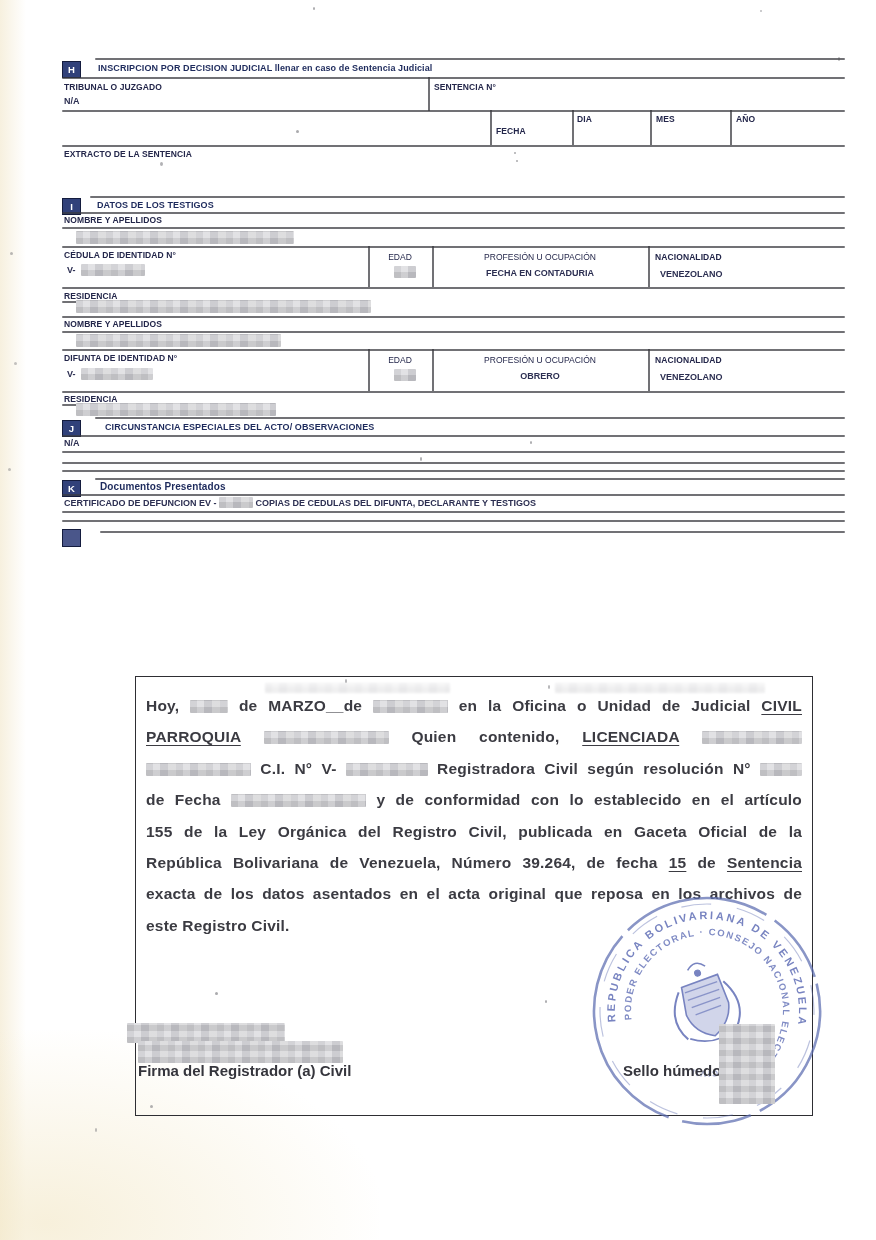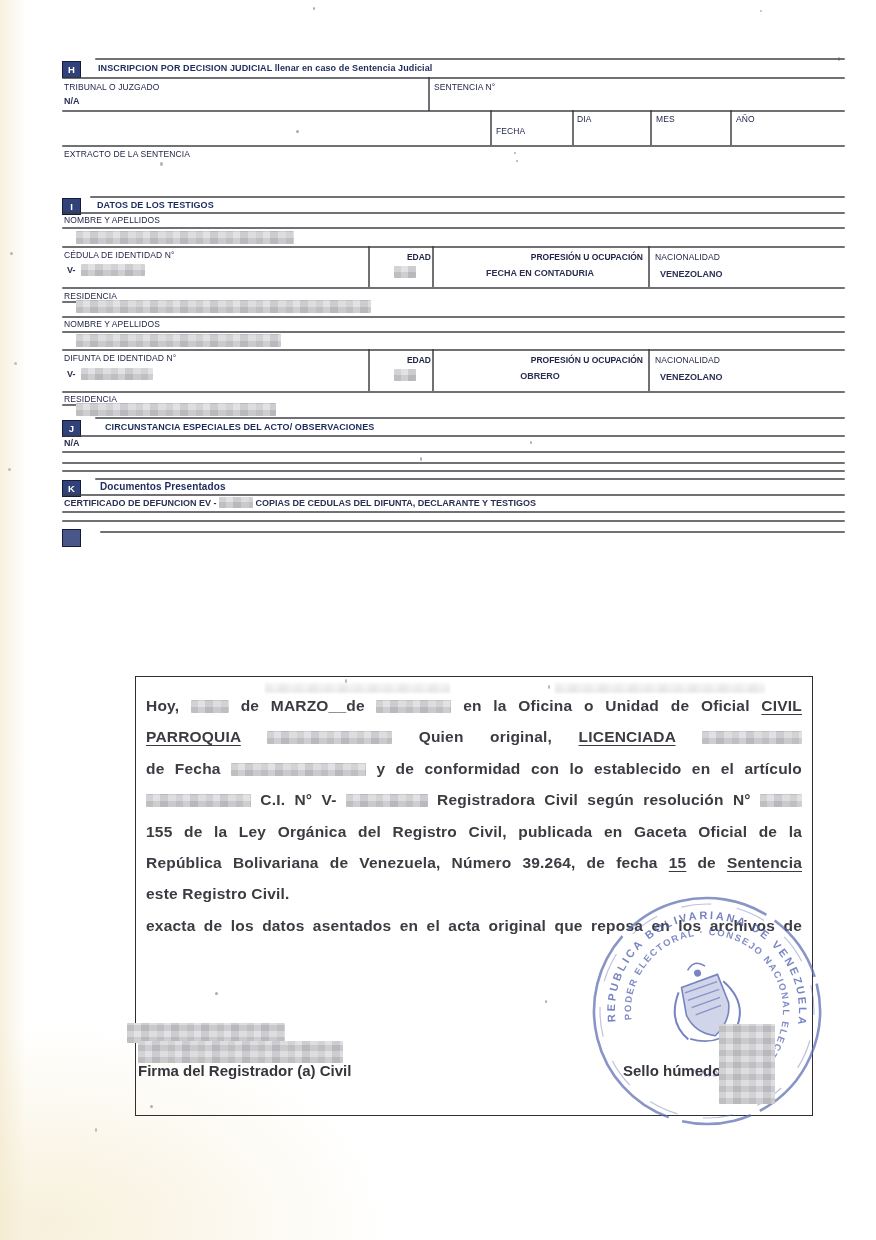--- a/index.html
+++ b/index.html
@@ -8,22 +8,22 @@
     font-family:"Liberation Sans",sans-serif;color:#23264a;overflow:hidden;
   }
   
   body::before{content:"";position:absolute;left:0;top:0;width:26px;height:1240px;z-index:0;
     background:linear-gradient(90deg,rgba(240,228,196,.55),rgba(240,228,196,0));pointer-events:none}
   body::after{content:"";position:absolute;left:0;top:1030px;width:380px;height:210px;z-index:0;
     background:radial-gradient(ellipse at 12% 92%,rgba(243,232,200,.65),rgba(243,232,200,0) 72%);pointer-events:none}
 
   .hline{position:absolute;height:1.6px;background:#3a3a40;opacity:.72;border-radius:1px}
   .vline{position:absolute;width:1.5px;background:#3a3a40;opacity:.72}
-  .lbl{position:absolute;font-size:8.5px;font-weight:400;letter-spacing:.1px;color:#23264a;white-space:nowrap}
-  .lblc{position:absolute;font-size:8.5px;font-weight:700;color:#23264a;text-align:right;white-space:nowrap}
+  .lbl{position:absolute;font-size:8.5px;font-weight:700;letter-spacing:.1px;color:#23264a;white-space:nowrap}
+  .lblc{position:absolute;font-size:8.5px;font-weight:400;color:#23264a;text-align:center;white-space:nowrap}
   .val{position:absolute;font-size:9px;font-weight:700;color:#2c2f52;white-space:nowrap}
   .valc{position:absolute;font-size:9px;font-weight:700;color:#2c2f52;text-align:center;white-space:nowrap}
   .sq{position:absolute;width:17px;height:15px;background:#31417a;border:1px solid #141c3e;color:#fff;
       font-size:9.5px;font-weight:700;display:flex;align-items:center;justify-content:center}
   .stitle{position:absolute;font-size:9px;font-weight:700;color:#1d2a5c;white-space:nowrap;letter-spacing:.1px}
 
   .blur,.cblur{
     background:
       repeating-linear-gradient(0deg, rgba(0,0,0,.07) 0 6px, rgba(255,255,255,.12) 6px 12px),
       repeating-linear-gradient(90deg, #cdcdd1 0 7px, #dedee1 7px 14px, #c6c6cb 14px 22px, #d9d9db 22px 30px);
@@ -166,51 +166,51 @@
 <div class="box"></div>
 <div class="blur smudge" style="left:265px;top:683px;width:185px;height:10px"></div>
 <div class="blur smudge" style="left:555px;top:683px;width:210px;height:10px"></div>
 
 <div class="ctext">
   <div class="cline">
     <span>Hoy,</span>
     <span class="cblur" style="width:38px"></span>
     <span>de MARZO__de</span>
     <span class="cblur" style="width:75px"></span>
-    <span>en la Oficina o Unidad de Oficial</span>
+    <span>en la Oficina o Unidad de Judicial</span>
     <span class="u">CIVIL</span>
   </div>
   <div class="cline">
     <span class="u">PARROQUIA</span>
     <span class="cblur" style="width:125px"></span>
-    <span>Quien original,</span>
+    <span>Quien contenido,</span>
     <span class="u">LICENCIADA</span>
     <span class="cblur" style="width:100px"></span>
-  </div>
-  <div class="cline">
-    <span>de Fecha</span>
-    <span class="cblur" style="width:135px"></span>
-    <span>y de conformidad con lo establecido en el artículo</span>
   </div>
   <div class="cline">
     <span class="cblur" style="width:105px"></span>
     <span>C.I. N° V-</span>
     <span class="cblur" style="width:82px"></span>
     <span>Registradora Civil según resolución N°</span>
     <span class="cblur" style="width:42px"></span>
   </div>
+  <div class="cline">
+    <span>de Fecha</span>
+    <span class="cblur" style="width:135px"></span>
+    <span>y de conformidad con lo establecido en el artículo</span>
+  </div>
   <div class="cline">155 de la Ley Orgánica del Registro Civil, publicada en Gaceta Oficial de la</div>
   <div class="cline">
     <span>República Bolivariana de Venezuela, Número 39.264, de fecha</span>
     <span class="u">15</span>
     <span>de</span>
     <span class="u">Sentencia</span>
   </div>
+  <div class="cline">exacta de los datos asentados en el acta original que reposa en los archivos de</div>
   <div class="cline last">este Registro Civil.</div>
-  <div class="cline">exacta de los datos asentados en el acta original que reposa en los archivos de</div>
 </div>
 
 <div class="blur" style="left:127px;top:1023px;width:158px;height:20px;z-index:4"></div>
 <div class="blur" style="left:138px;top:1041px;width:205px;height:22px;z-index:4"></div>
 <div class="sigcurve"></div>
 <div class="bigtxt" style="left:138px;top:1062px">Firma del Registrador (a) Civil</div>
 <div class="bigtxt" style="left:623px;top:1062px">Sello húmedo</div>
 
 <svg class="seal" viewBox="0 0 258 258">
   <defs>

